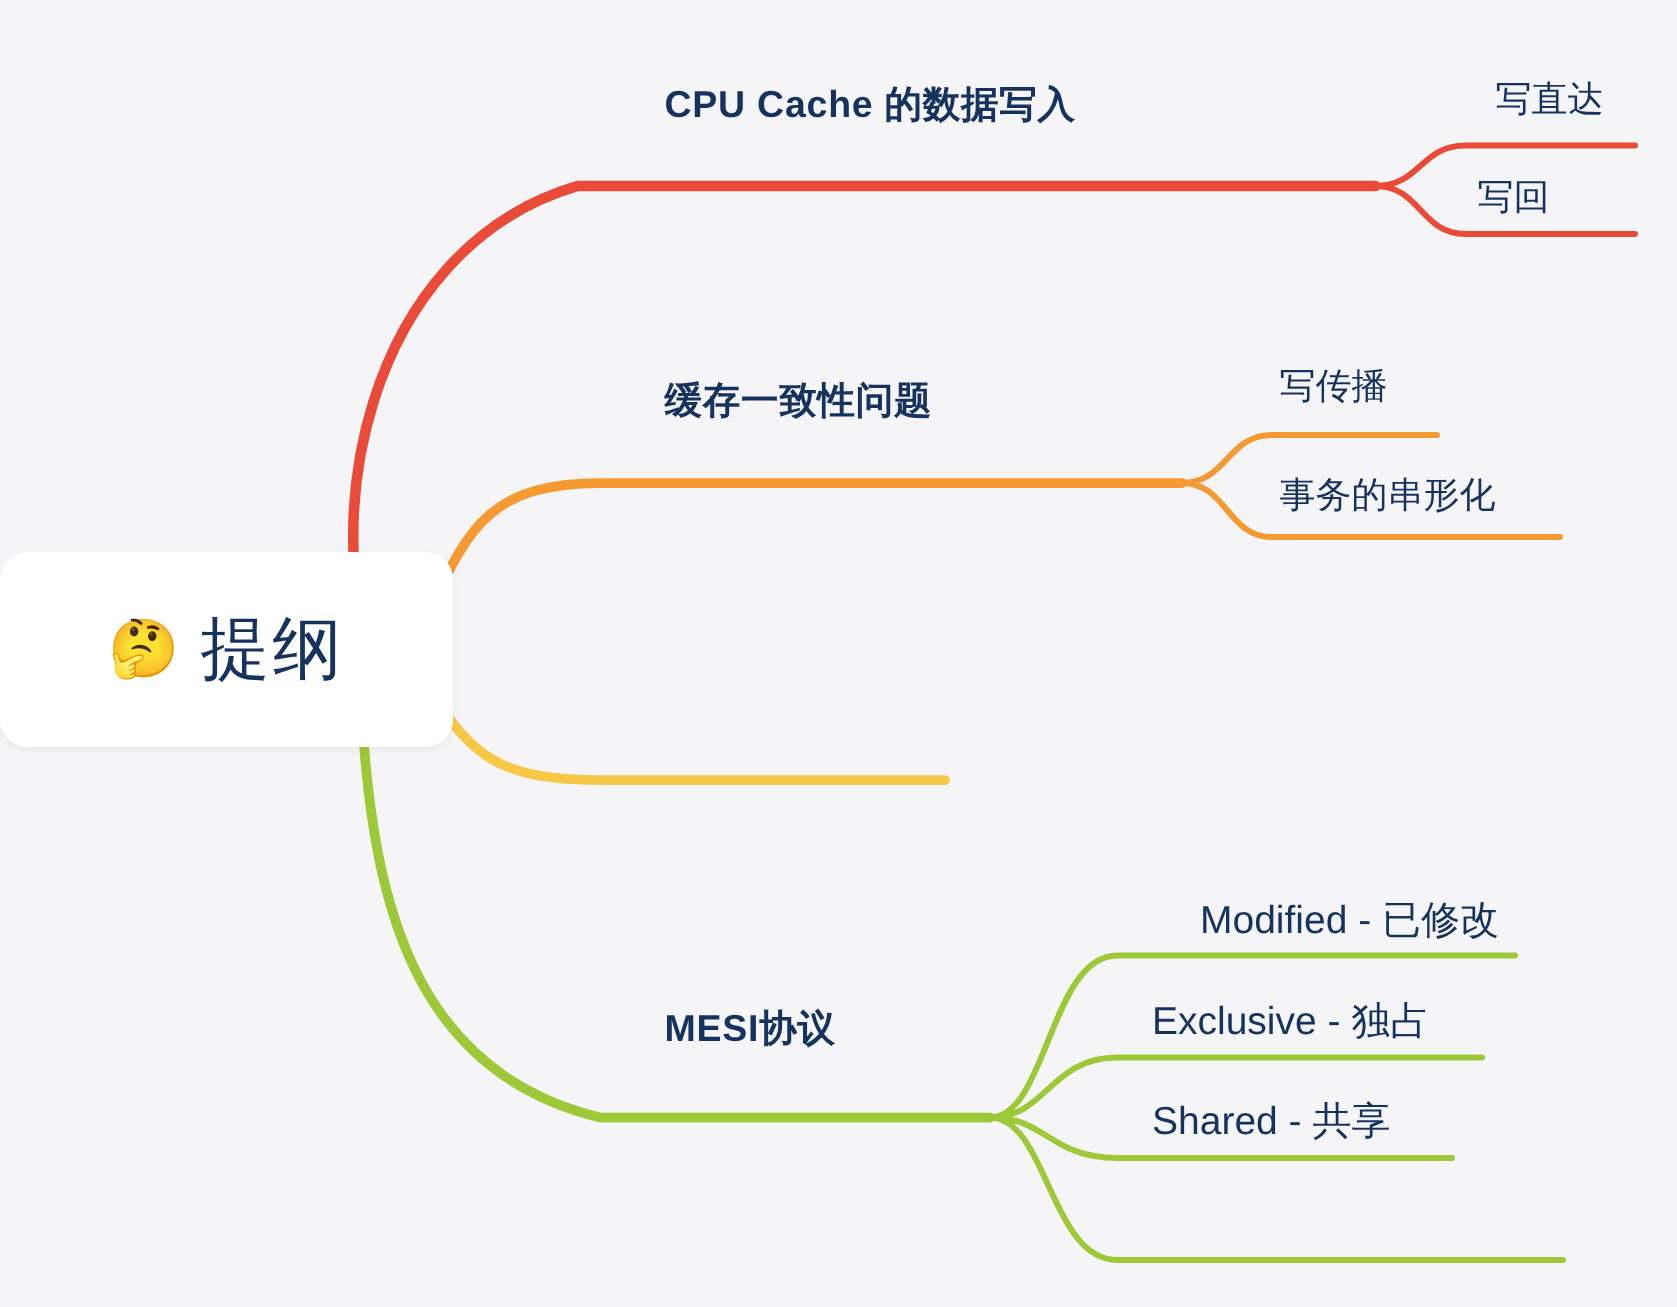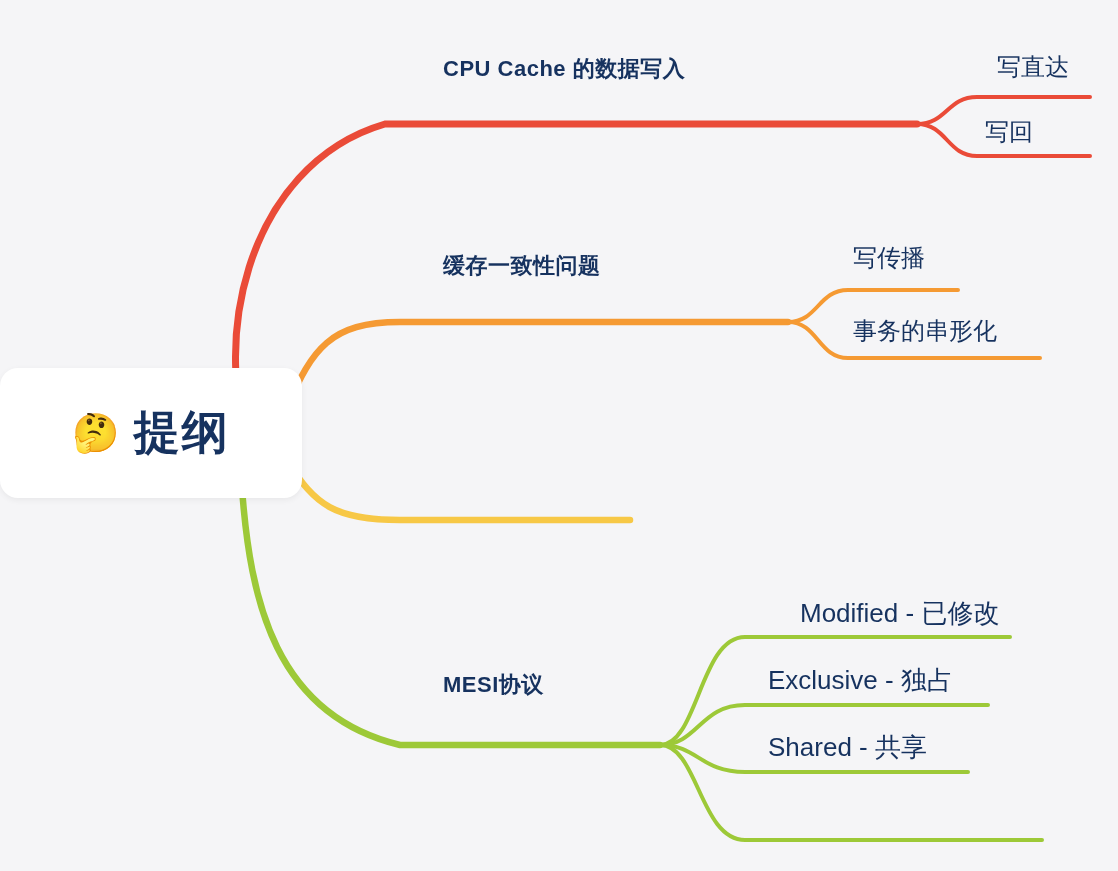--- a/index.html
+++ b/index.html
@@ -23,21 +23,21 @@
   }
   .label {
     position: absolute;
     color: #16325f;
     white-space: nowrap;
     z-index: 2;
     line-height: 1.15;
     cursor: default;
   }
   .topic-main {
-    font-size: 22px;
+    font-size: 25px;
     font-weight: 700;
     letter-spacing: 0.5px;
   }
   .topic-sub {
     font-size: 24px;
     font-weight: 400;
   }
   .topic-sub-lg {
     font-size: 26px;
     font-weight: 400;
@@ -56,21 +56,21 @@
     justify-content: center;
     gap: 14px;
     z-index: 3;
   }
   .root-node .emoji {
     font-size: 38px;
     line-height: 1;
   }
   .root-node .root-label {
     font-size: 46px;
-    font-weight: 700;
+    font-weight: 400;
     color: #16325f;
     letter-spacing: 2px;
   }
 </style>
 </head>
 <body>
 
 <div class="mindmap">
 
   <svg class="edges" width="1118" height="871" viewBox="0 0 1118 871">

